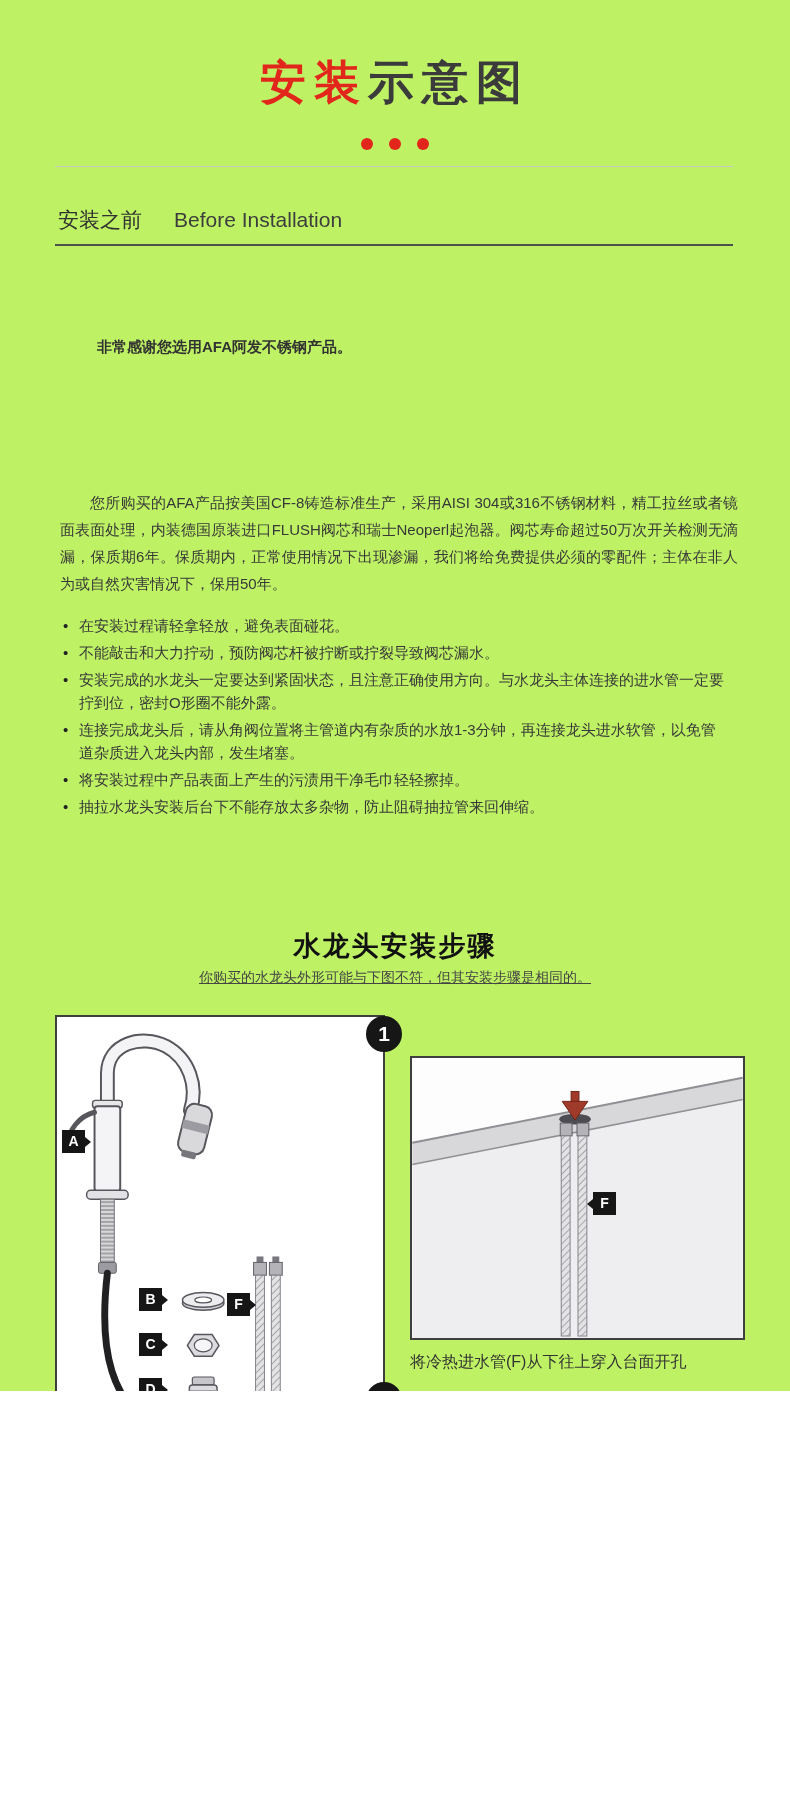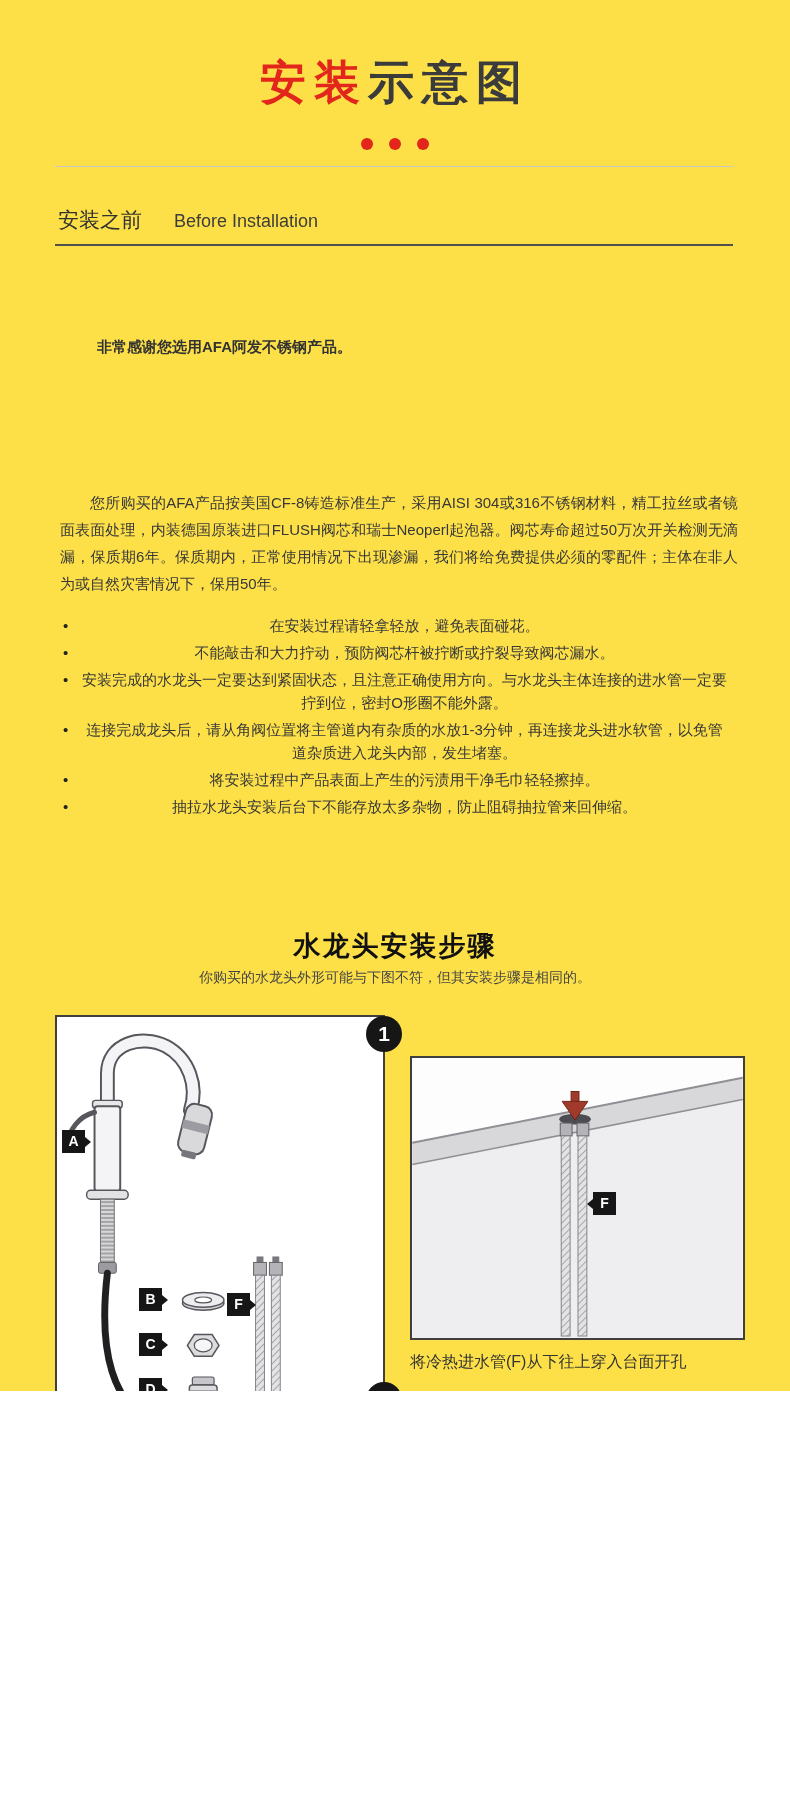--- a/index.html
+++ b/index.html
@@ -1,48 +1,48 @@
 <!DOCTYPE html>
 <html><head>
 <meta charset="utf-8">
 <style>
   html,body{margin:0;padding:0;background:#ffffff;}
   body{font-family:"Liberation Sans",sans-serif;color:#3a3a3a;}
-  .page{position:relative;width:790px;height:1391px;background:#fde047;overflow:hidden;}
+  .page{position:relative;width:790px;height:1391px;background:#bef264;overflow:hidden;}
 
   
   .title{position:absolute;top:56px;left:0;width:790px;text-align:center;
          font-size:46px;font-weight:bold;letter-spacing:8px;line-height:52px;}
   .t-red{color:#e2261b;}
   .t-dark{color:#3b3b3b;}
   .dots{position:absolute;top:138px;left:0;width:790px;text-align:center;line-height:14px;}
   .dots i{display:inline-block;width:12px;height:12px;border-radius:50%;background:#e2261b;margin:0 8px;}
 
   
   .line-top{position:absolute;left:55px;top:166px;width:678px;height:1px;background:#c9c9c9;}
   .before-head{position:absolute;left:58px;top:206px;width:680px;white-space:nowrap;}
   .before-head .zh{font-size:21px;color:#313131;}
-  .before-head .en{font-size:18px;color:#3d3d3d;margin-left:32px;}
+  .before-head .en{font-size:21px;color:#3d3d3d;margin-left:32px;}
   .line-bottom{position:absolute;left:55px;top:244px;width:678px;height:2px;background:#4f4f4f;}
 
   .intro{position:absolute;left:97px;top:334px;width:640px;font-size:15px;font-weight:bold;
          color:#323232;line-height:26px;}
   .para{position:absolute;left:60px;top:489px;width:678px;font-size:15px;line-height:27px;
         color:#383838;text-indent:2em;text-align:justify;word-break:break-all;}
 
-  ul.bullets{position:absolute;left:62px;top:614px;width:668px;margin:0;padding:0;list-style:none;text-align:center;}
+  ul.bullets{position:absolute;left:62px;top:614px;width:668px;margin:0;padding:0;list-style:none;}
   ul.bullets li{position:relative;padding-left:17px;font-size:15px;line-height:23px;
                 margin-bottom:4px;color:#383838;word-break:break-all;}
   ul.bullets li::before{content:"\2022";position:absolute;left:1px;top:0;color:#222;}
 
   
   .steps-title{position:absolute;left:0;top:928px;width:790px;text-align:center;
                font-size:27px;font-weight:bold;color:#111;letter-spacing:2px;}
   .steps-sub{position:absolute;left:0;top:969px;width:790px;text-align:center;
-             font-size:14px;color:#454545;}
+             font-size:14px;color:#454545;text-decoration:underline;}
 
   .box{position:absolute;border:2px solid #3f3f3f;background:#fff;box-sizing:border-box;}
   .box svg{display:block;width:100%;height:100%;}
   .box-left{left:55px;top:1015px;width:330px;height:722px;}
   .box1{left:410px;top:1056px;width:335px;height:284px;}
   .box2{left:410px;top:1422px;width:335px;height:315px;}
 
   .step-circle{position:absolute;width:36px;height:36px;border-radius:50%;background:#161616;
                color:#fff;font-size:21px;font-weight:bold;text-align:center;line-height:36px;}
   .c1{left:366px;top:1016px;}

